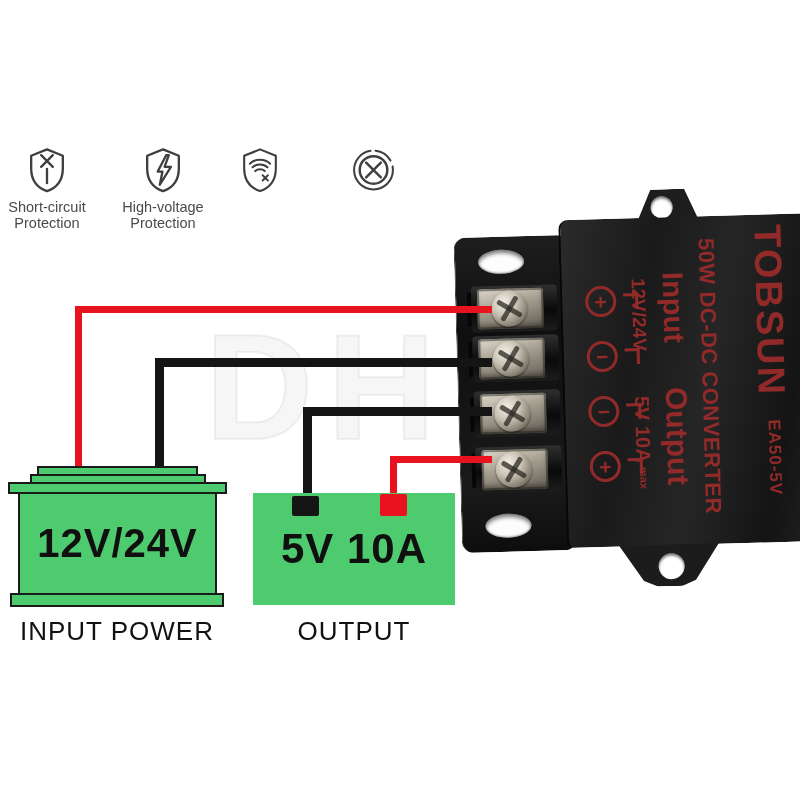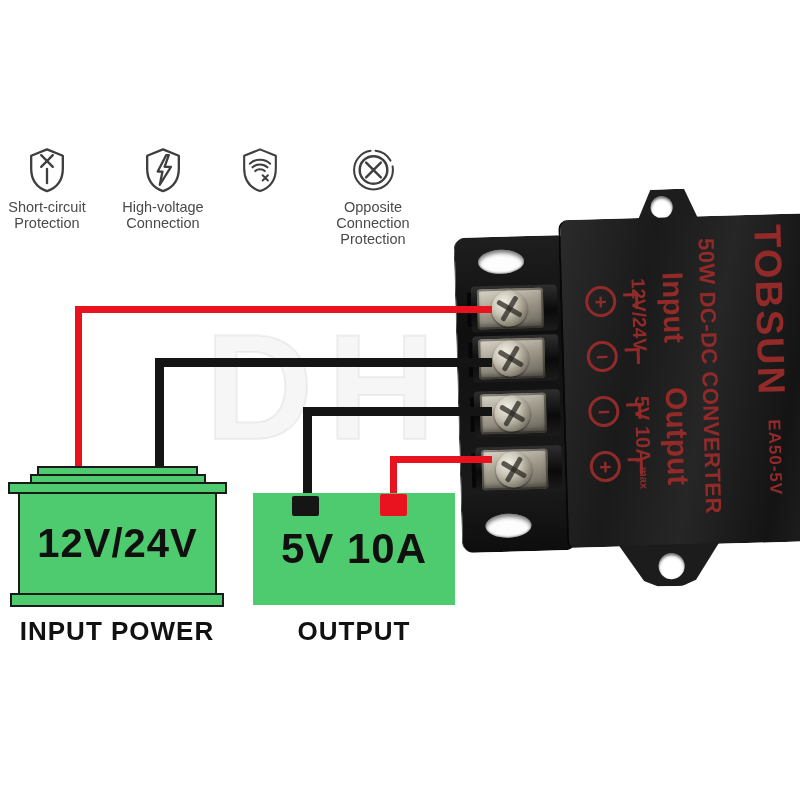--- a/index.html
+++ b/index.html
@@ -126,21 +126,21 @@
     display:flex;align-items:center;justify-content:center;
     font-size:40px;font-weight:600;color:#101010;letter-spacing:1px;
   }
   .outbox{
     position:absolute;left:253px;top:493px;width:202px;height:112px;
     background:var(--box-green,#4ecb6e);z-index:5;
     display:flex;align-items:center;justify-content:center;
     font-size:42px;font-weight:600;color:#101010;letter-spacing:1px;
   }
   .caption{
-    position:absolute;z-index:6;font-size:26px;font-weight:700;color:#111;
+    position:absolute;z-index:6;font-size:26px;font-weight:400;color:#111;
     letter-spacing:1px;text-align:center;
   }
 </style>
 </head>
 <body>
 
 <div class="stage">
 
   <div class="watermark">DHM</div>
 
@@ -153,40 +153,39 @@
         <path d="M18 20.5 V34"></path>
       </svg>
       <div class="plabel">Short-circuit Protection</div>
     </div>
 
     <div class="prot" style="left:107px">
       <svg width="38" height="47" viewBox="0 0 36 44" fill="none" stroke="#3f3f3f" stroke-width="2.2" stroke-linecap="round" stroke-linejoin="round">
         <path d="M18 2 L33 8 V20 C33 32 26.5 38.5 18 41.5 C9.5 38.5 3 32 3 20 V8 Z"></path>
         <path d="M21 7.5 L13 23 H17.5 L15 35.5 L25.5 18.5 H19.5 L23.5 7.5 Z"></path>
       </svg>
-      <div class="plabel">High-voltage Connection</div>
+      <div class="plabel">High-voltage Protection</div>
     </div>
 
     <div class="prot" style="left:204px">
       <svg width="38" height="47" viewBox="0 0 36 44" fill="none" stroke="#3f3f3f" stroke-width="2" stroke-linecap="round" stroke-linejoin="round">
         <path d="M18 2 L33 8 V20 C33 32 26.5 38.5 18 41.5 C9.5 38.5 3 32 3 20 V8 Z"></path>
         <path d="M8.5 15.5 C13 10.5 23 10.5 27.5 15.5"></path>
         <path d="M11 19 C14.5 15.4 21.5 15.4 25 19"></path>
         <path d="M13.5 22.5 C15.8 20.3 20.2 20.3 22.5 22.5"></path>
         <path d="M20.5 26.5 L25.5 31.5 M25.5 26.5 L20.5 31.5" stroke-width="1.8"></path>
       </svg>
     </div>
 
     <div class="prot" style="left:317px">
       <svg width="47" height="47" viewBox="0 0 46 46" fill="none" stroke="#3f3f3f" stroke-linecap="round">
         <circle cx="23" cy="22.5" r="19" stroke-width="2" stroke-dasharray="86 5 18 6"></circle>
         <circle cx="23" cy="22.5" r="13.5" stroke-width="2.4"></circle>
         <path d="M15.8 15.3 L30.2 29.7 M30.2 15.3 L15.8 29.7" stroke-width="2.4"></path>
       </svg>
-      <div class="plabel">Opposite Connection Protection</div>
     </div>
   </div>
 
   <div class="wire red" style="left:75px;top:306px;width:417px;height:7px"></div>
   <div class="wire red" style="left:75px;top:306px;width:7px;height:168px"></div>
 
   <div class="wire blk" style="left:155px;top:358px;width:337px;height:9px"></div>
   <div class="wire blk" style="left:155px;top:358px;width:9px;height:112px"></div>
 
   <div class="wire blk" style="left:303px;top:407px;width:189px;height:9px"></div>

